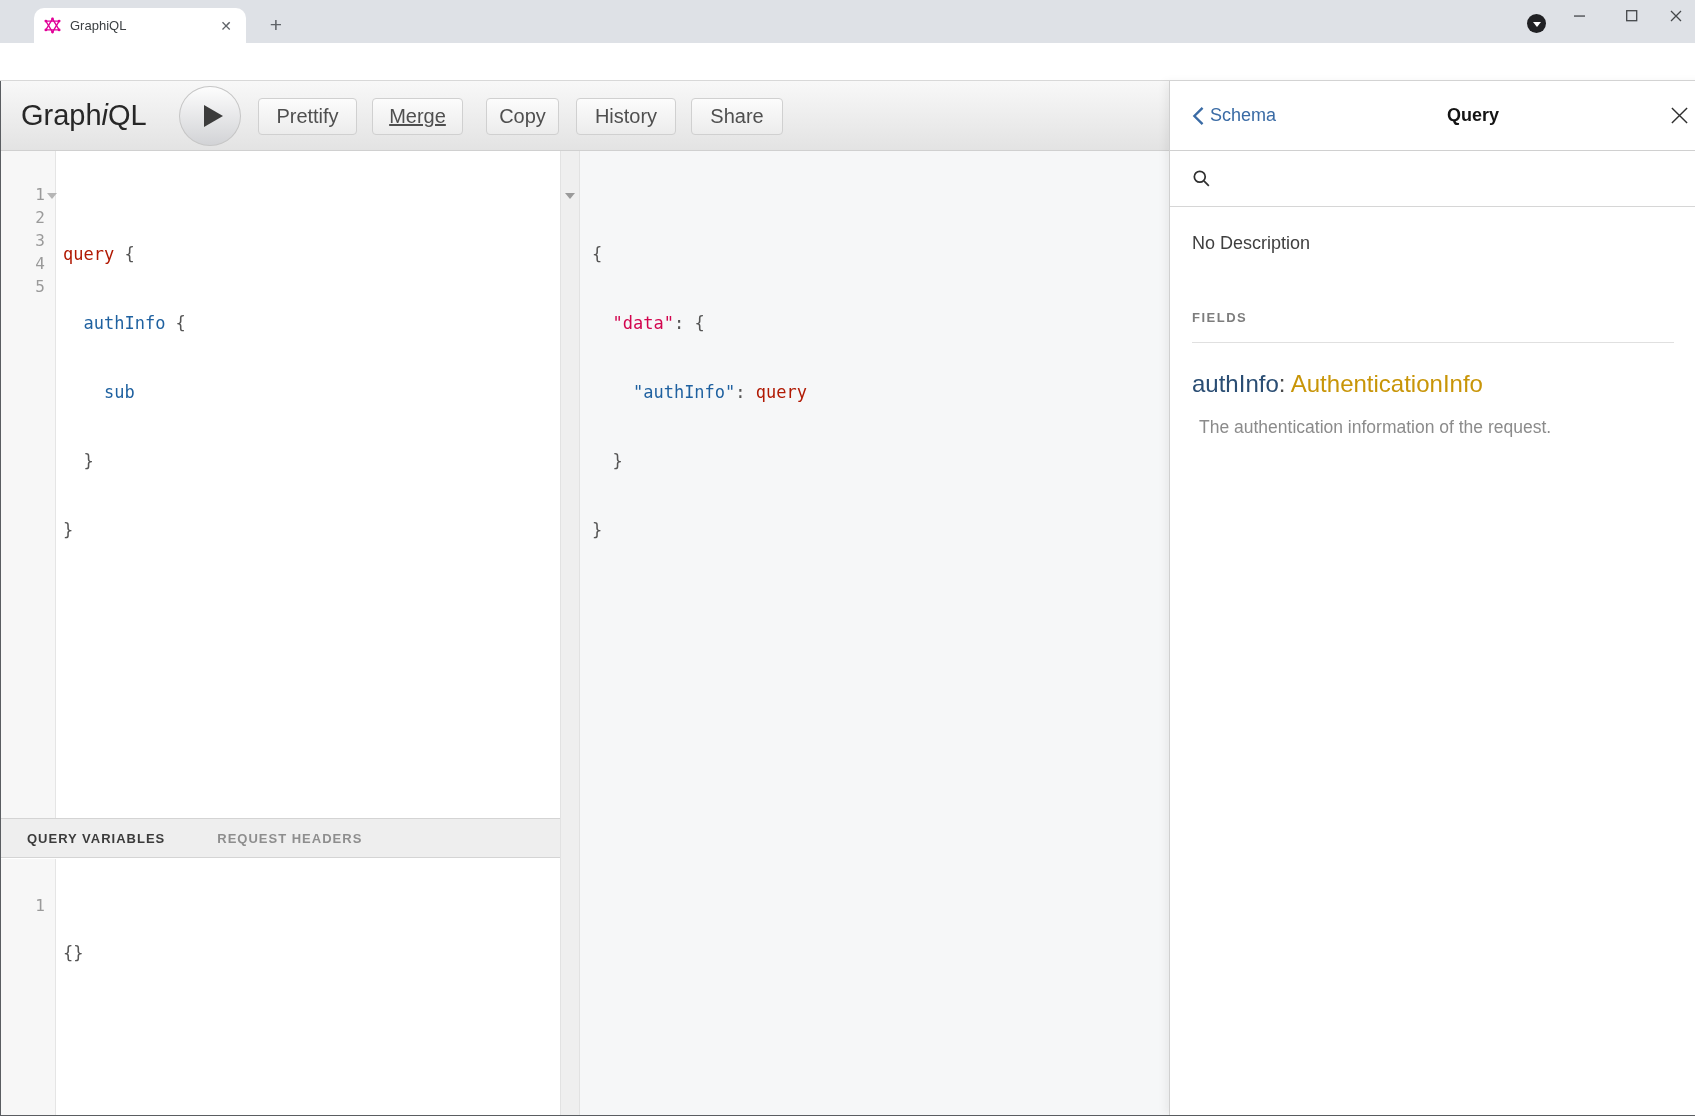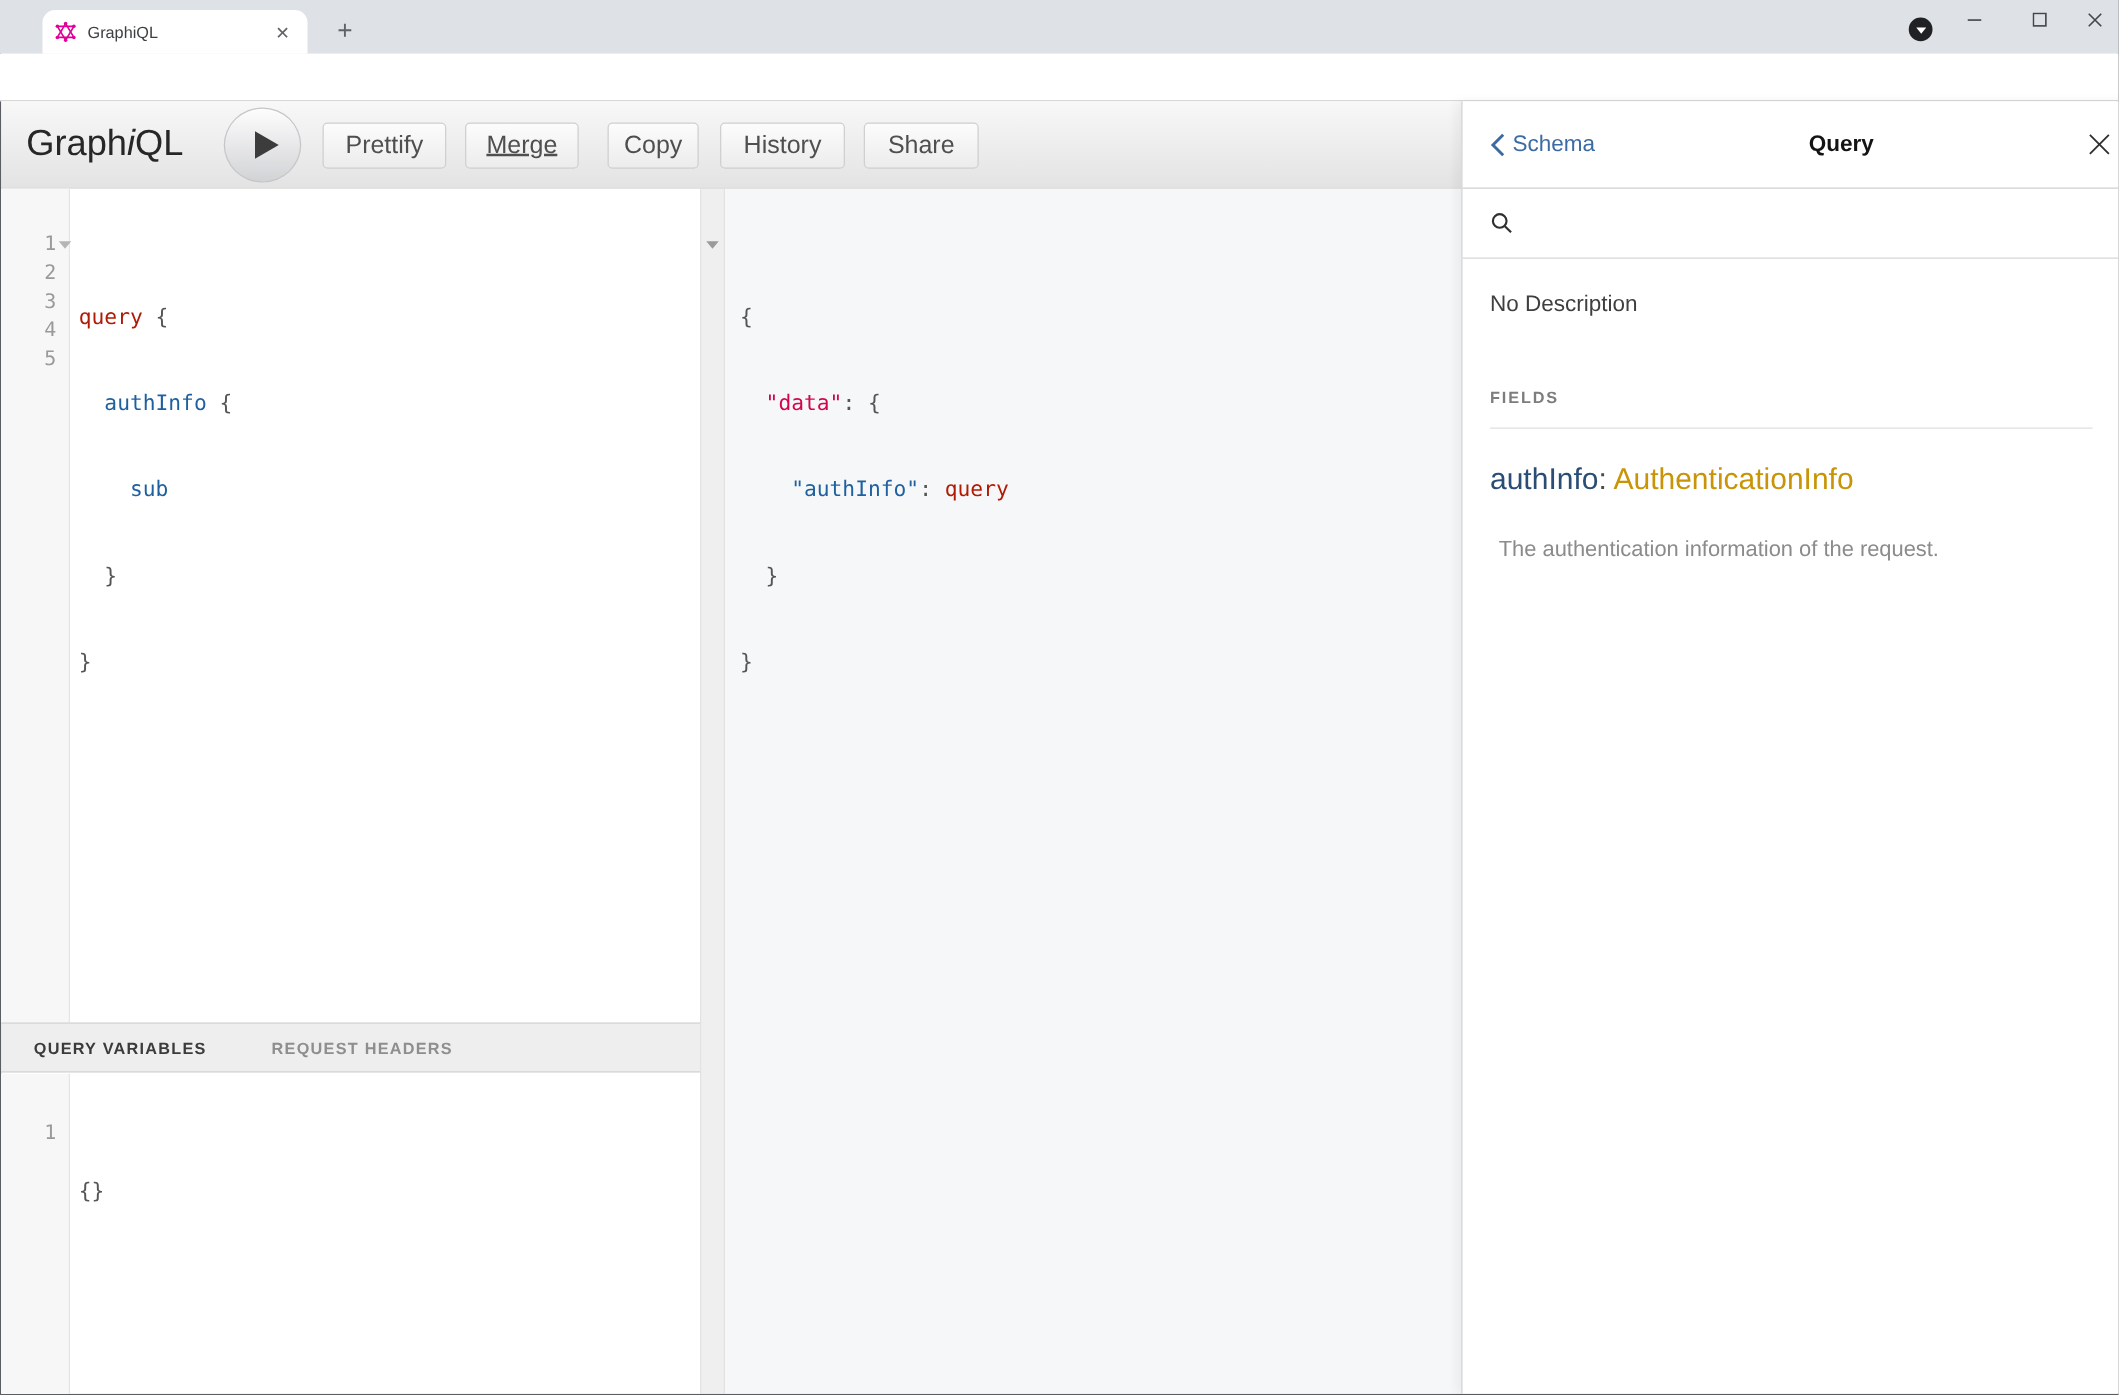--- a/index.html
+++ b/index.html
@@ -98,21 +98,21 @@
   .docs-search input { border:none; outline:none; background:transparent; font-size:18px; color:#333;
                        margin-left:10px; width:420px; font-family:"Liberation Sans",sans-serif; }
   .docs-search input::placeholder { color:#8e8e8e; }
   .docs-nodesc { position:absolute; left:22px; top:152px; font-size:18px; color:#3f3f3f; }
   .docs-fields { position:absolute; left:22px; top:229px; font-size:13px; font-weight:bold; letter-spacing:1.5px; color:#7d7d7d; }
   .docs-hr { position:absolute; left:22px; top:261px; width:482px; border-top:1px solid #e0e0e0; }
   .docs-field-row { position:absolute; left:22px; top:289px; font-size:24px; }
   .docs-field-name { color:#2a4d73; }
   .docs-field-sep { color:#4a4a4a; }
   .docs-field-type { color:#c89508; }
-  .docs-field-desc { position:absolute; left:29px; top:336px; font-size:17.5px; color:#8b8b8b;margin-top:12px; }
+  .docs-field-desc { position:absolute; left:29px; top:336px; font-size:17.5px; color:#8b8b8b; }
 </style>
 </head>
 <body>
 
 <div class="screen">
 
   <div class="tabstrip">
     <div class="tab">
       <svg width="17" height="17" viewBox="0 0 18 18">
         <g stroke="#e10098" stroke-width="1.4" fill="none">

